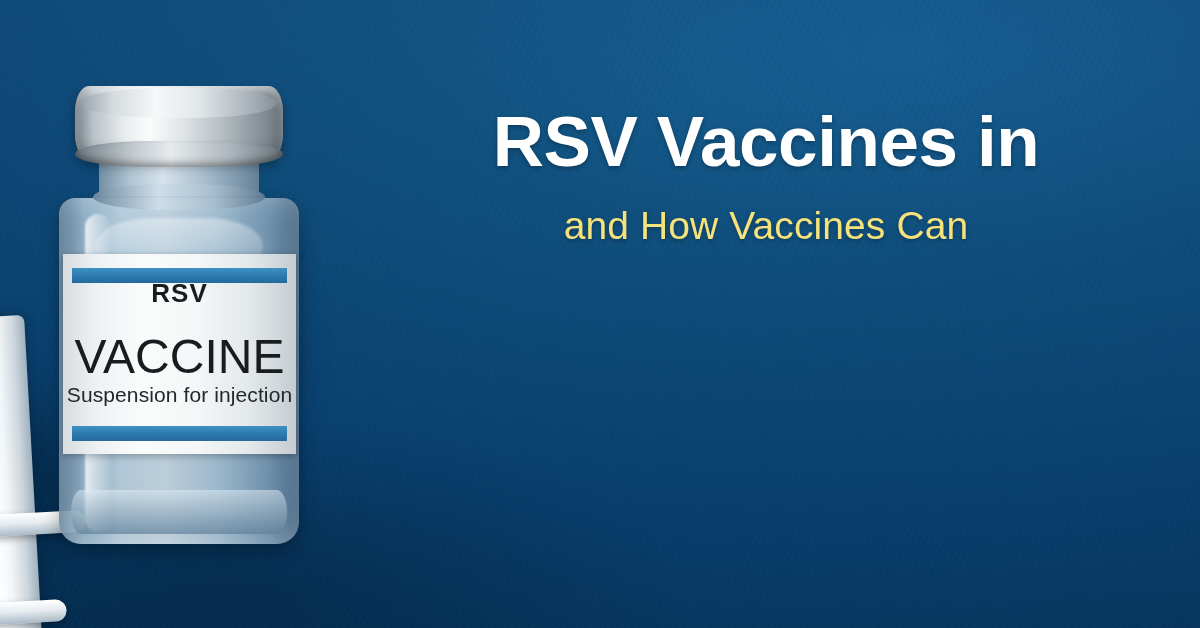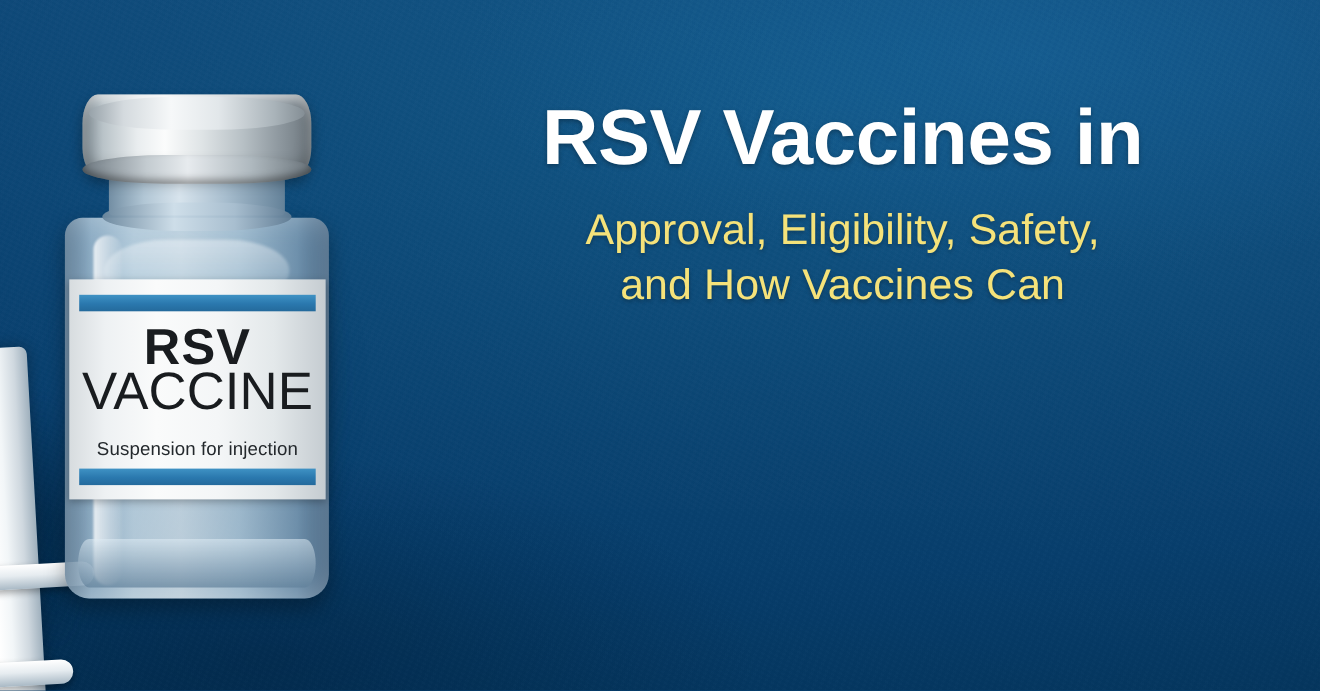--- a/index.html
+++ b/index.html
@@ -212,58 +212,57 @@
   }
   .label-stripe.top { top: 14px; }
   .label-stripe.bottom { top: 172px; }
   .label-text {
     position: absolute;
     left: 0; right: 0;
     text-align: center;
     color: #191c1f;
   }
   .label-line1 {
-    top: 38px;
-    font-size: 46px;
+    top: 26px;
+    font-size: 26px;
     font-weight: 700;
     letter-spacing: 1px;
     line-height: 1;
     text-align: center;
   }
   .label-line2 {
     top: 79px;
     font-size: 48px;
     font-weight: 400;
     letter-spacing: 0px;
     line-height: 1;
   }
   .label-sub {
     top: 129px;
-    font-size: 17px;
+    font-size: 21px;
     font-weight: 400;
     letter-spacing: 0.1px;
     color: #23282c;
-    margin-top: 16px;
   }
 
   
   #textblock {
     position: absolute;
     left: 356px;
     top: 88px;
     width: 820px;
     text-align: center;
   }
   #title {
     color: #ffffff;
     font-size: 71px;
     font-weight: 700;
     line-height: 1.06;
     letter-spacing: -0.4px;
-    margin: 0;
+    margin: 16px;
     text-shadow: 0 2px 5px rgba(0,0,0,0.30);
   }
   #subtitle {
     margin: 22px 0 0 0;
     color: #f5e27a;
     font-size: 39px;
     font-weight: 400;
     line-height: 1.28;
     letter-spacing: 0.1px;
     text-shadow: 0 2px 4px rgba(0,0,0,0.28);
@@ -305,18 +304,17 @@
       <div class="label-text label-sub">Suspension for injection</div>
       <div class="label-stripe bottom"></div>
     </div>
   </div>
 
   <div id="textblock">
     <h1 id="title">
       <span class="sub-line">RSV Vaccines in</span>
     </h1>
     <p id="subtitle">
-      <span class="sub-line">Approval, Eligibility, Safety,</span>
       <span class="sub-line">and How Vaccines Can</span>
     </p>
   </div>
 
 </div>
 
 </body></html>

